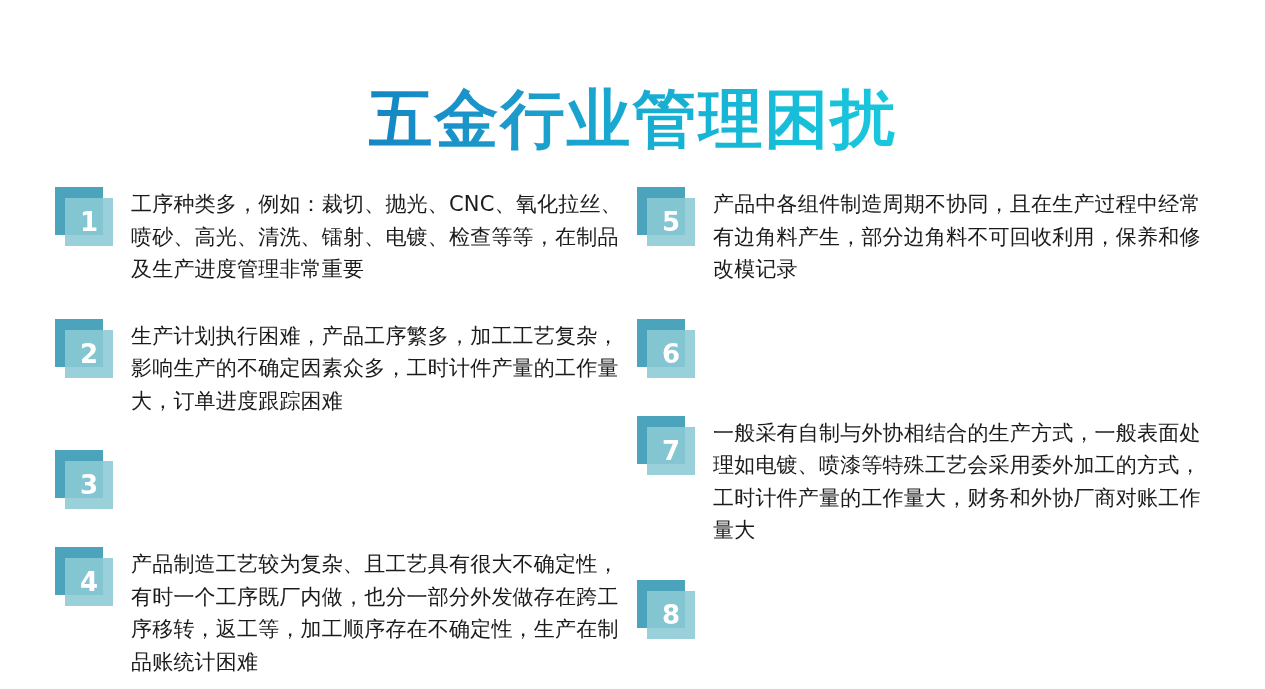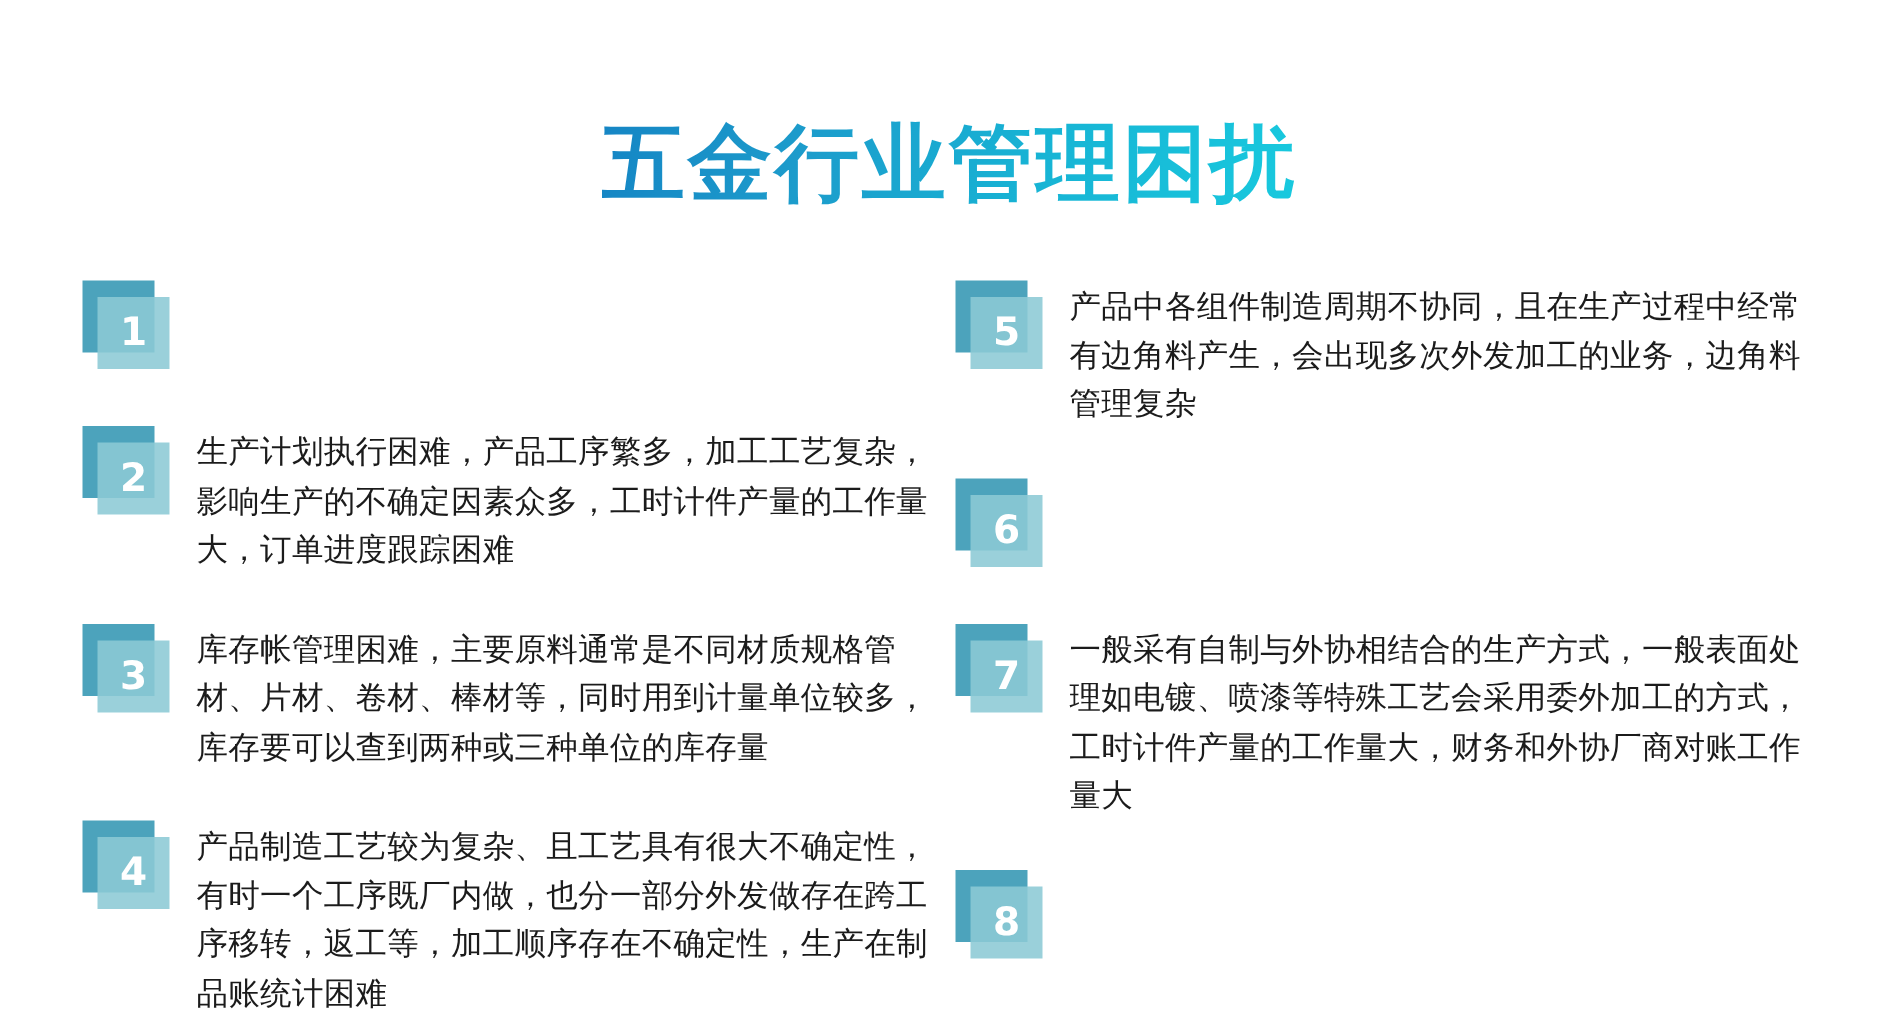--- a/index.html
+++ b/index.html
@@ -24,21 +24,21 @@
   
   .title-wrap {
     position: absolute;
     top: 40px;
     left: 0;
     width: 1265px;
     text-align: center;
   }
   .slide-title {
     display: inline-block;
-    font-size: 56px;
+    font-size: 64px;
     font-weight: bold;
     letter-spacing: 2px;
     line-height: 1.15;
     background-image: linear-gradient(100deg, #1585C4 0%, #1C9BCB 28%, #17B3D4 62%, #18C9DE 100%);
     -webkit-background-clip: text;
     background-clip: text;
     color: transparent;
     -webkit-text-fill-color: transparent;
     font-family: "DejaVu Sans", "Liberation Sans", sans-serif;
   }
@@ -137,40 +137,40 @@
 
     <div class="column column-left">
 
       <div class="item">
         <div class="badge">
           <div class="badge-back"></div>
           <div class="badge-front">
             <span class="badge-num">1</span>
           </div>
         </div>
+        <div class="item-text">工序种类多，例如：裁切、抛光、CNC、氧化拉丝、喷砂、高光、清洗、镭射、电镀、检查等等，在制品及生产进度管理非常重要</div>
       </div>
 
       <div class="item">
         <div class="badge">
           <div class="badge-back"></div>
           <div class="badge-front">
             <span class="badge-num">2</span>
           </div>
         </div>
         <div class="item-text">生产计划执行困难，产品工序繁多，加工工艺复杂，影响生产的不确定因素众多，工时计件产量的工作量大，订单进度跟踪困难</div>
       </div>
 
       <div class="item">
         <div class="badge">
           <div class="badge-back"></div>
           <div class="badge-front">
             <span class="badge-num">3</span>
           </div>
         </div>
-        <div class="item-text">库存帐管理困难，主要原料通常是不同材质规格管材、片材、卷材、棒材等，同时用到计量单位较多，库存要可以查到两种或三种单位的库存量</div>
       </div>
 
       <div class="item">
         <div class="badge">
           <div class="badge-back"></div>
           <div class="badge-front">
             <span class="badge-num">4</span>
           </div>
         </div>
         <div class="item-text">产品制造工艺较为复杂、且工艺具有很大不确定性，有时一个工序既厂内做，也分一部分外发做存在跨工序移转，返工等，加工顺序存在不确定性，生产在制品账统计困难</div>
@@ -180,21 +180,21 @@
 
     <div class="column column-right">
 
       <div class="item">
         <div class="badge">
           <div class="badge-back"></div>
           <div class="badge-front">
             <span class="badge-num">5</span>
           </div>
         </div>
-        <div class="item-text">产品中各组件制造周期不协同，且在生产过程中经常有边角料产生，会出现多次外发加工的业务，边角料管理复杂</div>
+        <div class="item-text">产品中各组件制造周期不协同，且在生产过程中经常有边角料产生，部分边角料不可回收利用，保养和修改模记录</div>
       </div>
 
       <div class="item">
         <div class="badge">
           <div class="badge-back"></div>
           <div class="badge-front">
             <span class="badge-num">6</span>
           </div>
         </div>
       </div>

